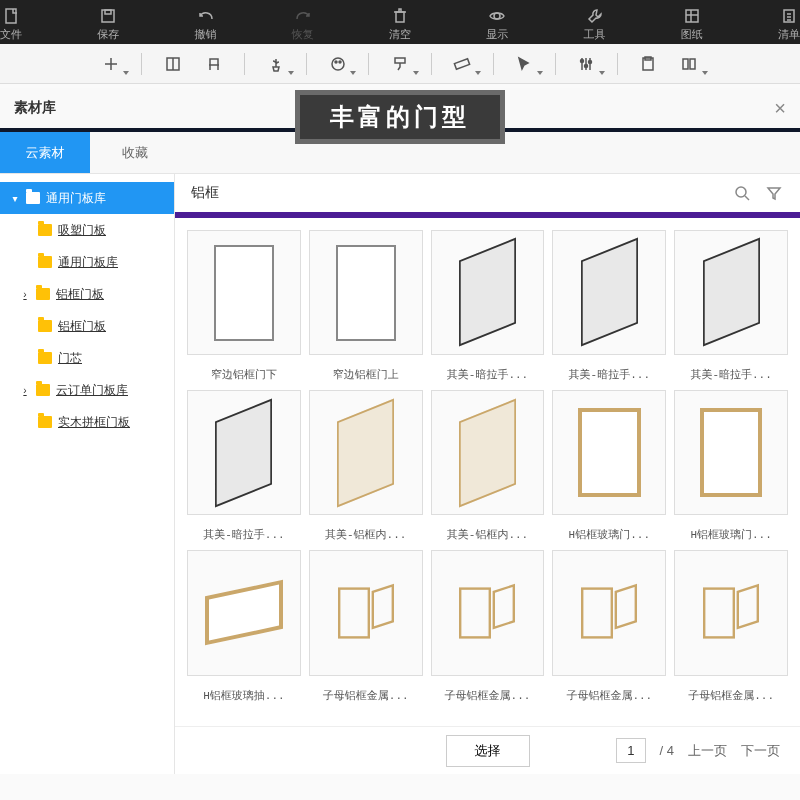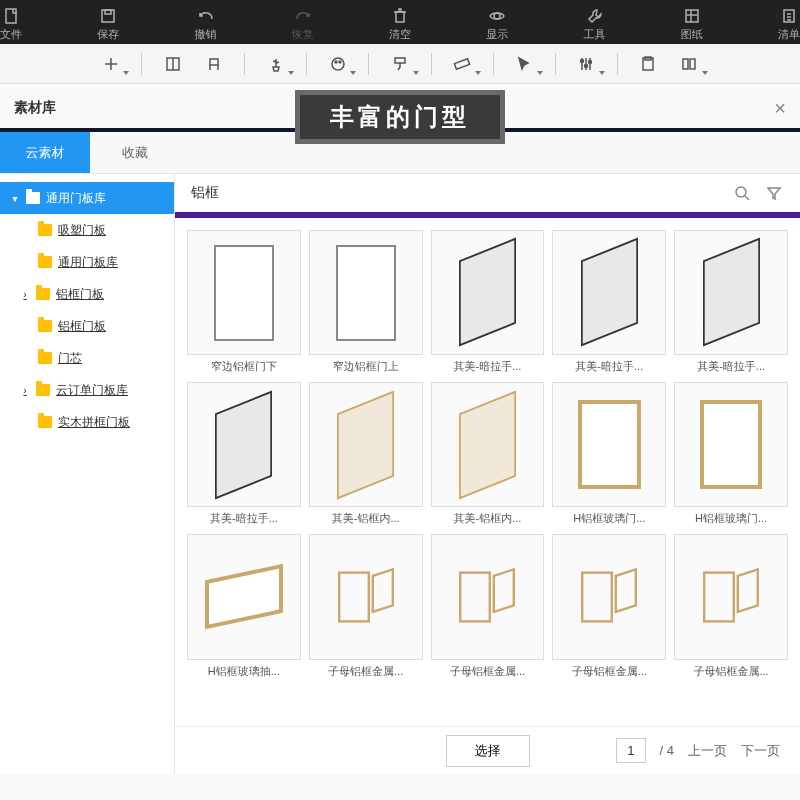--- a/index.html
+++ b/index.html
@@ -41,21 +41,21 @@
 .tree-item.selected .folder-icn::before { background: #fff; }
 
 .content { flex: 1; display: flex; flex-direction: column; background: #fff; }
 .search-bar { display: flex; align-items: center; height: 44px; padding: 0 16px; border-bottom: 6px solid #4c1d95; gap: 12px; }
 .search-text { flex: 1; font-size: 14px; color: #333; }
 .search-icn, .filter-icn { width: 20px; height: 20px; display: flex; align-items: center; justify-content: center; color: #888; }
 
 .grid { flex: 1; padding: 12px; display: grid; grid-template-columns: repeat(5, 1fr); gap: 8px; overflow-y: auto; align-content: start; }
 .card { display: flex; flex-direction: column; align-items: center; cursor: pointer; }
 .thumb { width: 100%; aspect-ratio: 1/1.1; border: 1px solid #ddd; background: #fafafa; display: flex; align-items: center; justify-content: center; position: relative; }
-.card-label { font-size: 11px; color: #555; margin-top: 4px; text-align: center; width: 100%; white-space: nowrap; overflow: hidden; text-overflow: ellipsis; }
+.card-label { font-size: 11px; color: #555; margin-top: 12px; text-align: center; width: 100%; white-space: nowrap; overflow: hidden; text-overflow: ellipsis; font-family: Liberation Mono, monospace; }
 
 
 .door-flat { width: 54%; height: 78%; border: 2px solid #888; background: #fff; }
 .door-iso { width: 60%; height: 70%; border: 2px solid #333; background: #e8e8e8; transform: skewY(-22deg) scaleX(0.85); }
 .door-iso.lt { border-color: #caa76a; background: #f0e8d8; }
 .door-h { width: 56%; height: 72%; border: 4px solid #caa76a; background: #fff; }
 .door-hz { width: 70%; height: 40%; border: 4px solid #caa76a; background: #fff; transform: skewY(-12deg); }
 .door-pair { display: flex; gap: 2px; transform: scale(0.8); }
 .door-pair .p1 { width: 40px; height: 64px; border: 3px solid #caa76a; }
 .door-pair .p2 { width: 28px; height: 48px; border: 3px solid #caa76a; transform: skewY(-18deg); }

